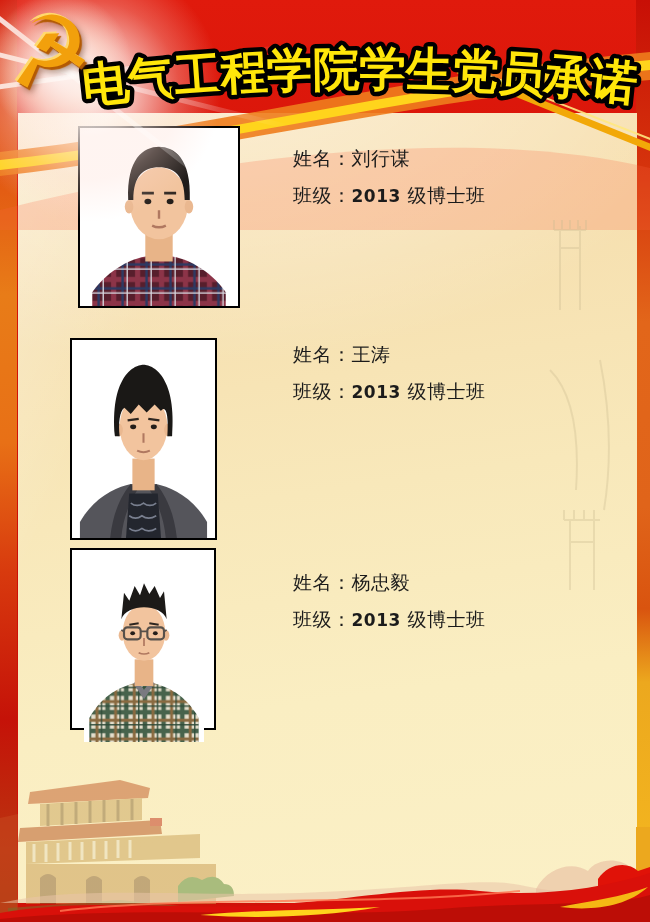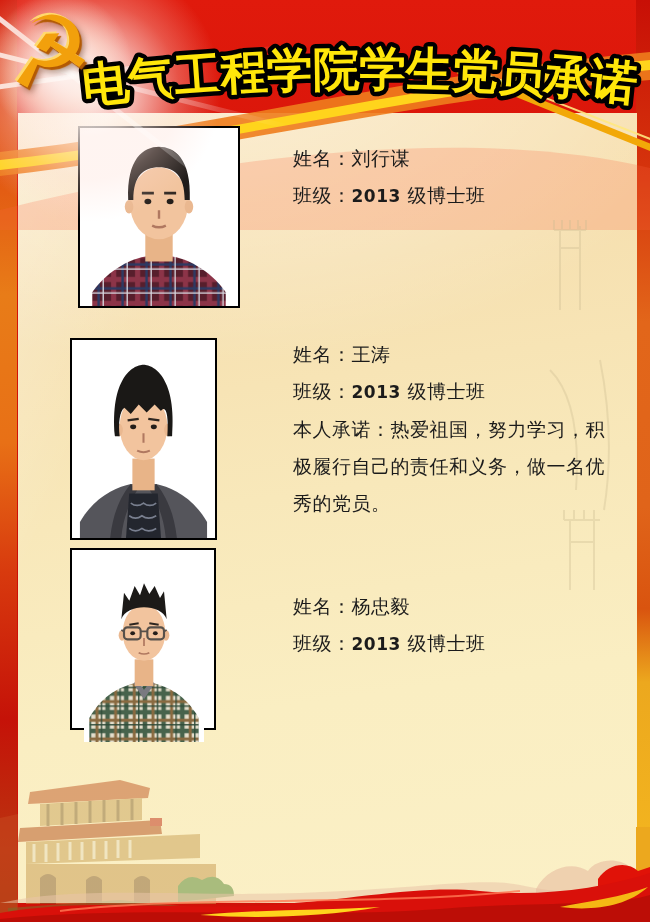--- a/index.html
+++ b/index.html
@@ -50,21 +50,21 @@
   
   .profiles{position:absolute;left:0;top:0;width:556px;height:922px;z-index:4;}
   .photo-frame{position:absolute;background:#fff;border:2px solid #000;}
   .frame-1{left:78px;top:126px;width:158px;height:178px;}
   .frame-2{left:70px;top:338px;width:143px;height:198px;}
   .frame-3{left:70px;top:548px;width:142px;height:178px;}
   .photo-paper{position:absolute;background:#fff;}
   .paper-3{left:84px;top:558px;width:120px;height:184px;z-index:2;}
   .photo-frame svg,.photo-paper svg{display:block;width:100%;height:100%;}
   .info{position:absolute;left:293px;width:330px;color:#1b1b1b;font-size:19px;line-height:37px;letter-spacing:.5px;}
-  .info-1{top:140px;} .info-2{top:336px;} .info-3{top:588px;}
+  .info-1{top:140px;} .info-2{top:336px;} .info-3{top:564px;}
   .info p{margin:0;}
   .year{font-family:"DejaVu Sans","Liberation Sans",sans-serif;font-weight:bold;font-size:17px;}
 </style>
 </head>
 <body>
 
 <div class="poster">
 
   <div class="layer left-strip"></div>
   <div class="layer right-strip"></div>
@@ -155,21 +155,20 @@
         <path d="M27,58 C24,22 38,13 45,13 C52,13 66,22 63,58 L60,58 C61,44 59,38 56,42 L52,38 L47,43 L42,38 L37,44 L33,40 C30,42 29,50 30,58 Z" fill="#1a1816"></path>
         <path d="M35,48 L42,47 M48,47 L55,48" stroke="#2e2620" stroke-width="1.5"></path>
         <ellipse cx="38.5" cy="52" rx="1.9" ry="1.5" fill="#241e1a"></ellipse>
         <ellipse cx="51.5" cy="52" rx="1.9" ry="1.5" fill="#241e1a"></ellipse>
         <path d="M45,56 L45,62 M41,67 Q45,69 49,67" stroke="#b07860" stroke-width="1.3" fill="none"></path>
       </svg>
     </div>
     <div class="info info-2">
       <p><span>姓名：</span><span>王涛</span></p>
       <p><span>班级：</span><span class="year">2013</span> <span>级博士班</span></p>
-      <p><span>本人承诺：</span><span>热爱祖国，努力学习，积极履行自己的责任和义务，做一名优秀的党员。</span></p>
     </div>
 
     <div class="photo-frame frame-3"></div>
     <div class="photo-paper paper-3">
       <svg viewBox="0 0 90 138" preserveAspectRatio="xMidYMax meet">
         <defs>
           <pattern id="plaid3" width="14" height="14" patternUnits="userSpaceOnUse">
             <rect width="14" height="14" fill="#e4decc"></rect>
             <rect x="2" width="3.4" height="14" fill="#47634c"></rect>
             <rect y="2" width="14" height="3.4" fill="#47634c"></rect>

